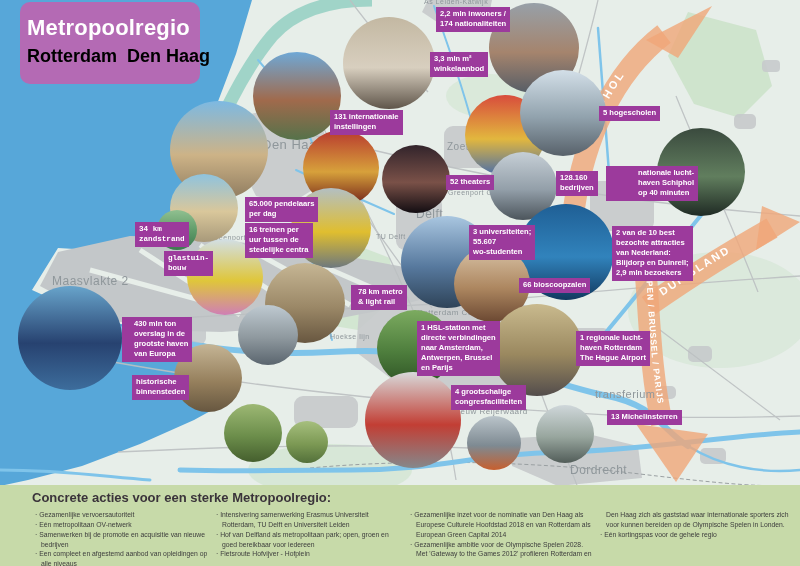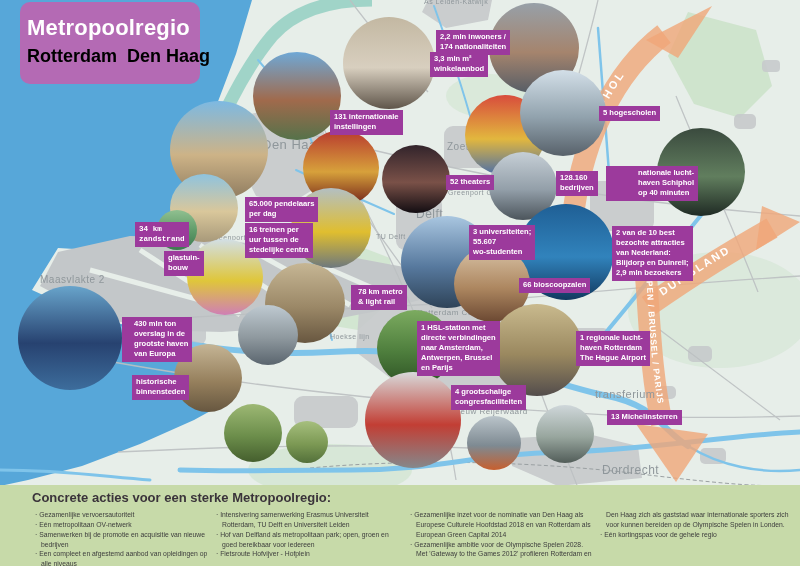--- a/index.html
+++ b/index.html
@@ -115,28 +115,28 @@
   </svg>
 
   <div id="citylabels">
       <div class="maplabel" style="left: 424px; top: -2px; font-size: 7px;">As Leiden-Katwijk</div>
       <div class="maplabel" style="left: 262px; top: 138px; font-size: 13px;">Den Haag</div>
       <div class="maplabel" style="left: 447px; top: 142px; font-size: 10px;">Zoetermeer</div>
       <div class="maplabel" style="left: 448px; top: 189px; font-size: 7px;">Greenport O</div>
       <div class="maplabel" style="left: 416px; top: 208px; font-size: 12px;">Delft</div>
       <div class="maplabel" style="left: 376px; top: 233px; font-size: 7px;">TU Delft</div>
       <div class="maplabel" style="left: 210px; top: 234px; font-size: 7px;">Greenport</div>
-      <div class="maplabel" style="left: 40px; top: 275px; font-size: 10px;">Maasvlakte 2</div>
+      <div class="maplabel" style="left: 52px; top: 275px; font-size: 12px;">Maasvlakte 2</div>
       <div class="maplabel" style="left: 608px; top: 188px; font-size: 12px;">Gouda</div>
       <div class="maplabel" style="left: 417px; top: 309px; font-size: 8px;">Rotterdam Centraal</div>
       <div class="maplabel" style="left: 330px; top: 333px; font-size: 7px;">Hoekse lijn</div>
       <div class="maplabel" style="left: 461px; top: 365px; font-size: 8px;">Stadionpark</div>
       <div class="maplabel" style="left: 452px; top: 408px; font-size: 8px;">Nieuw Reijerwaard</div>
       <div class="maplabel" style="left: 595px; top: 389px; font-size: 11px;">transferium</div>
-      <div class="maplabel" style="left: 570px; top: 464px; font-size: 12px; margin-left: 32px;">Dordrecht</div>
+      <div class="maplabel" style="left: 570px; top: 464px; font-size: 12px;">Dordrecht</div>
     </div>
   <div id="photos">
       <div class="photo" style="left: 170px; top: 101px; height: 98px; width: 98px; background: linear-gradient(rgb(125, 185, 226), rgb(205, 179, 135) 55%, rgb(143, 124, 96));"></div>
       <div class="photo" style="left: 170px; top: 174px; height: 68px; width: 68px; background: linear-gradient(rgb(143, 195, 222), rgb(217, 199, 155) 55%, rgb(168, 153, 122));"></div>
       <div class="photo" style="left: 253px; top: 52px; height: 88px; width: 88px; background: linear-gradient(rgb(111, 168, 214), rgb(160, 106, 76) 55%, rgb(85, 114, 74));"></div>
       <div class="photo" style="left: 343px; top: 17px; height: 92px; width: 92px; background: linear-gradient(rgb(195, 184, 162), rgb(216, 207, 191) 55%, rgb(95, 85, 74));"></div>
       <div class="photo" style="left: 489px; top: 3px; height: 90px; width: 90px; background: linear-gradient(rgb(151, 160, 168), rgb(165, 132, 109) 55%, rgb(86, 93, 102));"></div>
       <div class="photo" style="left: 303px; top: 130px; height: 76px; width: 76px; background: linear-gradient(rgb(184, 57, 46), rgb(215, 161, 59) 55%, rgb(110, 29, 24));"></div>
       <div class="photo" style="left: 382px; top: 145px; height: 68px; width: 68px; background: linear-gradient(rgb(50, 36, 43), rgb(122, 81, 72) 55%, rgb(18, 13, 18));"></div>
       <div class="photo" style="left: 465px; top: 95px; height: 80px; width: 80px; background: linear-gradient(rgb(216, 76, 60), rgb(226, 183, 62) 55%, rgb(76, 111, 168));"></div>
@@ -167,34 +167,34 @@
         <div class="factline">zandstrand</div>
       </div>
       <div class="fact" style="left: 330px; top: 110px;">
         <div class="factline">131 internationale</div>
         <div class="factline">instellingen</div>
       </div>
       <div class="fact" style="left: 430px; top: 52px;">
         <div class="factline">3,3 mln m²</div>
         <div class="factline">winkelaanbod</div>
       </div>
-      <div class="fact" style="left: 436px; top: 30px;">
+      <div class="fact" style="left: 436px; top: 7px;">
         <div class="factline">2,2 mln inwoners /</div>
         <div class="factline">174 nationaliteiten</div>
       </div>
       <div class="fact" style="left: 245px; top: 197px;">
         <div class="factline">65.000 pendelaars</div>
         <div class="factline">per dag</div>
       </div>
       <div class="fact" style="left: 245px; top: 223px;">
         <div class="factline">16 treinen per</div>
         <div class="factline">uur tussen de</div>
         <div class="factline">stedelijke centra</div>
       </div>
-      <div class="fact" style="left: 164px; top: 251px;">
+      <div class="fact" style="left: 164px; top: 251px; font-family: Liberation Mono, monospace;">
         <div class="factline">glastuin-</div>
         <div class="factline">bouw</div>
       </div>
       <div class="fact" style="left: 122px; top: 317px; padding-left: 12px;">
         <div class="factline">430 mln ton</div>
         <div class="factline">overslag in de</div>
         <div class="factline">grootste haven</div>
         <div class="factline">van Europa</div>
       </div>
       <div class="fact" style="left: 132px; top: 375px;">

